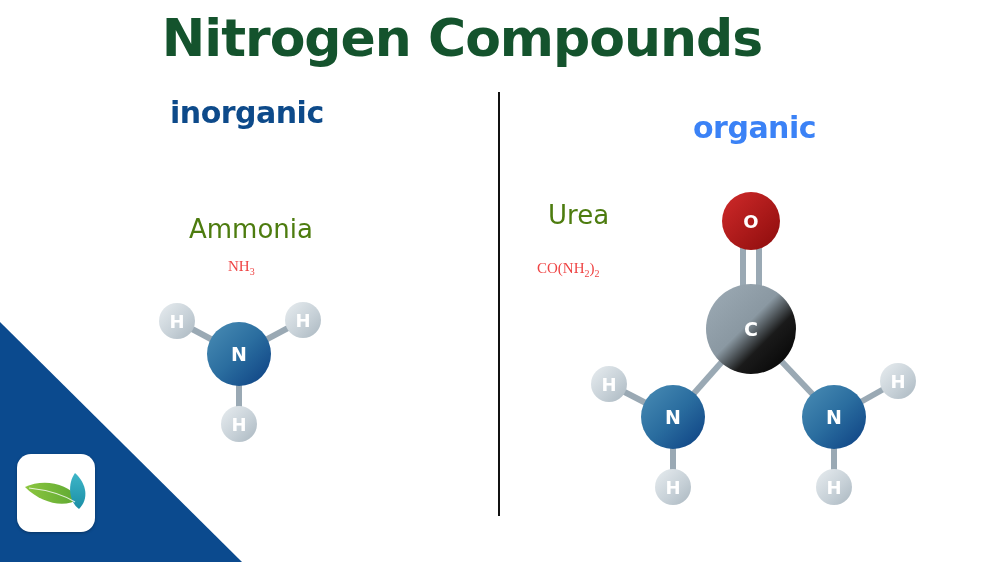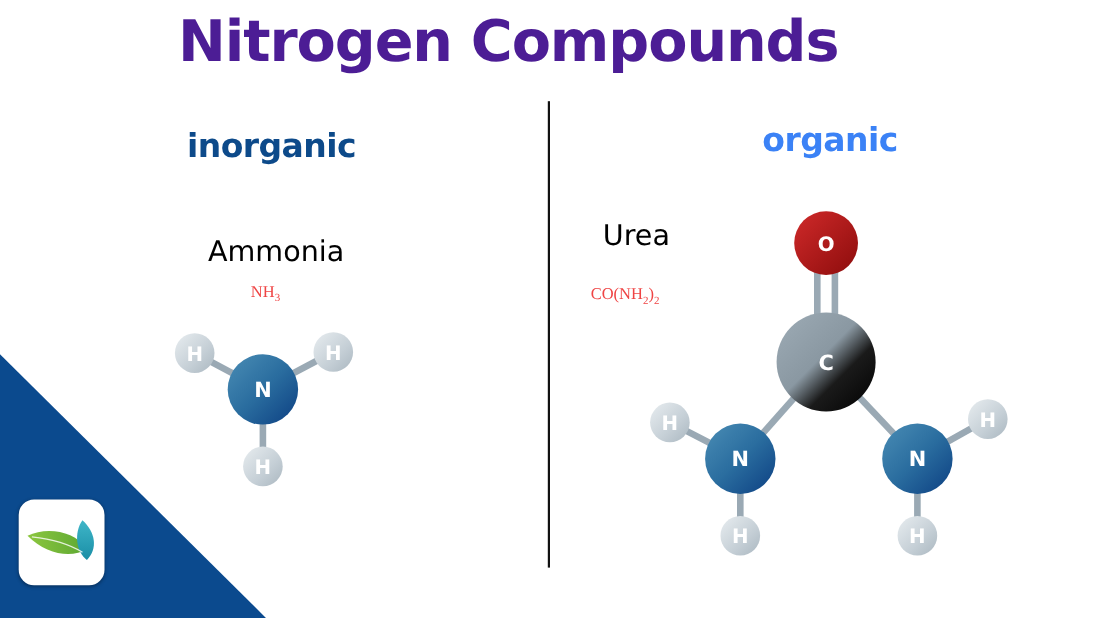--- a/index.html
+++ b/index.html
@@ -1,22 +1,22 @@
 <!DOCTYPE html>
 <html><head>
 <meta charset="utf-8">
 <style>
   html, body { margin:0; padding:0; }
   body { width:1000px; height:562px; position:relative; overflow:hidden; background:#ffffff; font-family:"Liberation Sans", sans-serif; }
-  .title { position:absolute; left:0; top:8px; width:924px; text-align:center; font-size:52px; font-weight:bold; color:#4c1d95; font-family:"DejaVu Sans", sans-serif; letter-spacing:-1px; }
+  .title { position:absolute; left:0; top:8px; width:924px; text-align:center; font-size:52px; font-weight:bold; color:#14532d; font-family:"DejaVu Sans", sans-serif; letter-spacing:-1px; }
   .divider { position:absolute; left:498px; top:92px; width:2px; height:424px; background:#111; }
   .category { position:absolute; font-size:30px; font-weight:bold; font-family:"DejaVu Sans", sans-serif; letter-spacing:-0.5px; }
-  .cat-inorg { left:170px; top:116px; color:#0d4a8a; }
+  .cat-inorg { left:170px; top:95px; color:#0d4a8a; }
   .cat-org { left:693px; top:110px; color:#3b82f6; }
-  .cname { position:absolute; font-size:26px; color:#000000; font-family:"DejaVu Sans", sans-serif; }
+  .cname { position:absolute; font-size:26px; color:#4d7c0f; font-family:"DejaVu Sans", sans-serif; }
   .formula { position:absolute; font-size:15px; color:#ef4444; font-family:Liberation Serif, serif; }
   .formula sub { font-size:10px; }
   .diagram { position:absolute; left:0; top:0; }
   .corner { position:absolute; left:0; top:0; }
   .logo { position:absolute; left:17px; top:454px; width:78px; height:78px; background:#fff; border-radius:14px; box-shadow:0 1px 3px rgba(0,0,0,0.3); }
 </style>
 </head>
 <body>
 
 <svg class="corner" width="1000" height="562" viewBox="0 0 1000 562">

